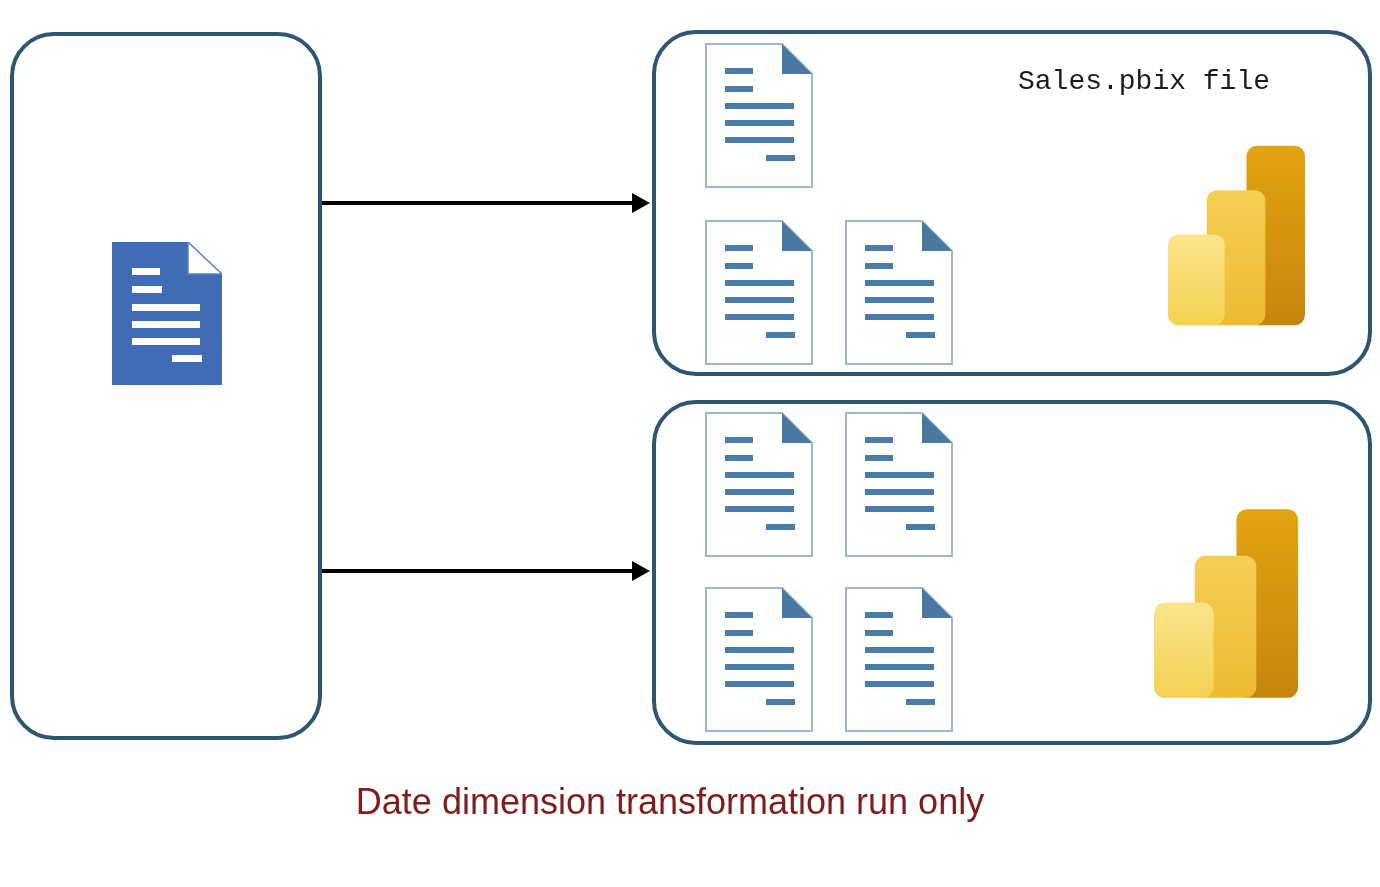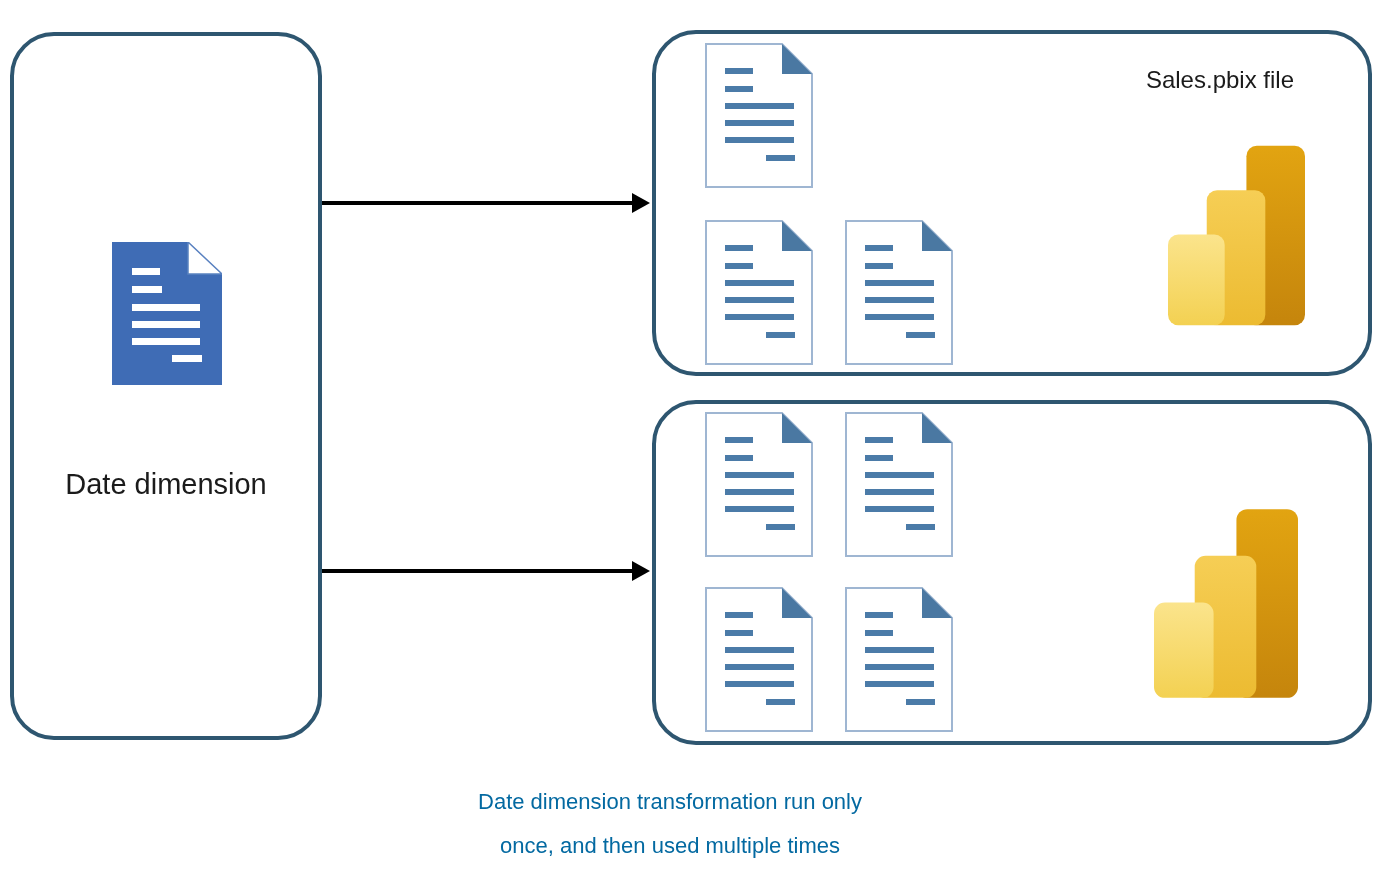--- a/index.html
+++ b/index.html
@@ -28,47 +28,48 @@
 
   .doc-icon      { position: absolute; width: 108px; height: 145px; }
   .blue-doc-icon { position: absolute; width: 110px; height: 143px; left: 112px; top: 242px; }
 
   .pbi-logo { position: absolute; }
   .pbi-sales { left: 1168px; top: 143px; width: 137px; height: 185px; }
   .pbi-inv   { left: 1154px; top: 509px; width: 144px; height: 189px; }
 
   .box-title {
     position: absolute;
-    font-size: 24px;
+    font-size: 28px;
     color: #1b1b1b;
-    text-align: right;
+    text-align: center;
     white-space: nowrap;
+    font-family: Liberation Mono, monospace;
   }
   .sales-title { left: 994px;  top: 66px;  width: 300px; }
   .inv-title   { left: 1011px; top: 438px; width: 300px; }
 
   .left-label {
     position: absolute;
     left: 10px;
     top: 462px;
     width: 312px;
     font-size: 29px;
     line-height: 44px;
     color: #1b1b1b;
     text-align: center;
   }
 
   .caption {
     position: absolute;
     left: 270px;
     top: 780px;
     width: 800px;
-    font-size: 22px;
+    font-size: 36px;
     line-height: 44px;
-    color: #0369a1;
+    color: #7f1d1d;
     text-align: center;
   }
 
   .arrow-layer {
     position: absolute;
     left: 0; top: 0;
     width: 1380px; height: 887px;
     pointer-events: none;
   }
 </style>
@@ -120,21 +121,20 @@
   </defs>
 </svg>
 
 <div class="canvas">
 
   <div class="rbox left-box"></div>
   <svg class="blue-doc-icon">
     <use href="#sym-doc-blue"></use>
   </svg>
   <div class="left-label">
-    <div>Date dimension</div>
   </div>
 
   <div class="rbox sales-box"></div>
   <div class="box-title sales-title">Sales.pbix file</div>
   <svg class="doc-icon" style="left:705px; top:43px">
       <use href="#sym-doc-outline"></use>
     </svg>
   <svg class="doc-icon" style="left:705px; top:220px">
       <use href="#sym-doc-outline"></use>
     </svg>
@@ -168,16 +168,15 @@
       <polygon points="632,193 650,203 632,213" fill="#000000"></polygon>
     </g>
     <g>
       <line x1="322" y1="571" x2="634" y2="571" stroke="#000000" stroke-width="4"></line>
       <polygon points="632,561 650,571 632,581" fill="#000000"></polygon>
     </g>
   </svg>
 
   <div class="caption">
     <div>Date dimension transformation run only</div>
-    <div>once, and then used multiple times</div>
   </div>
 
 </div>
 
 </body></html>

